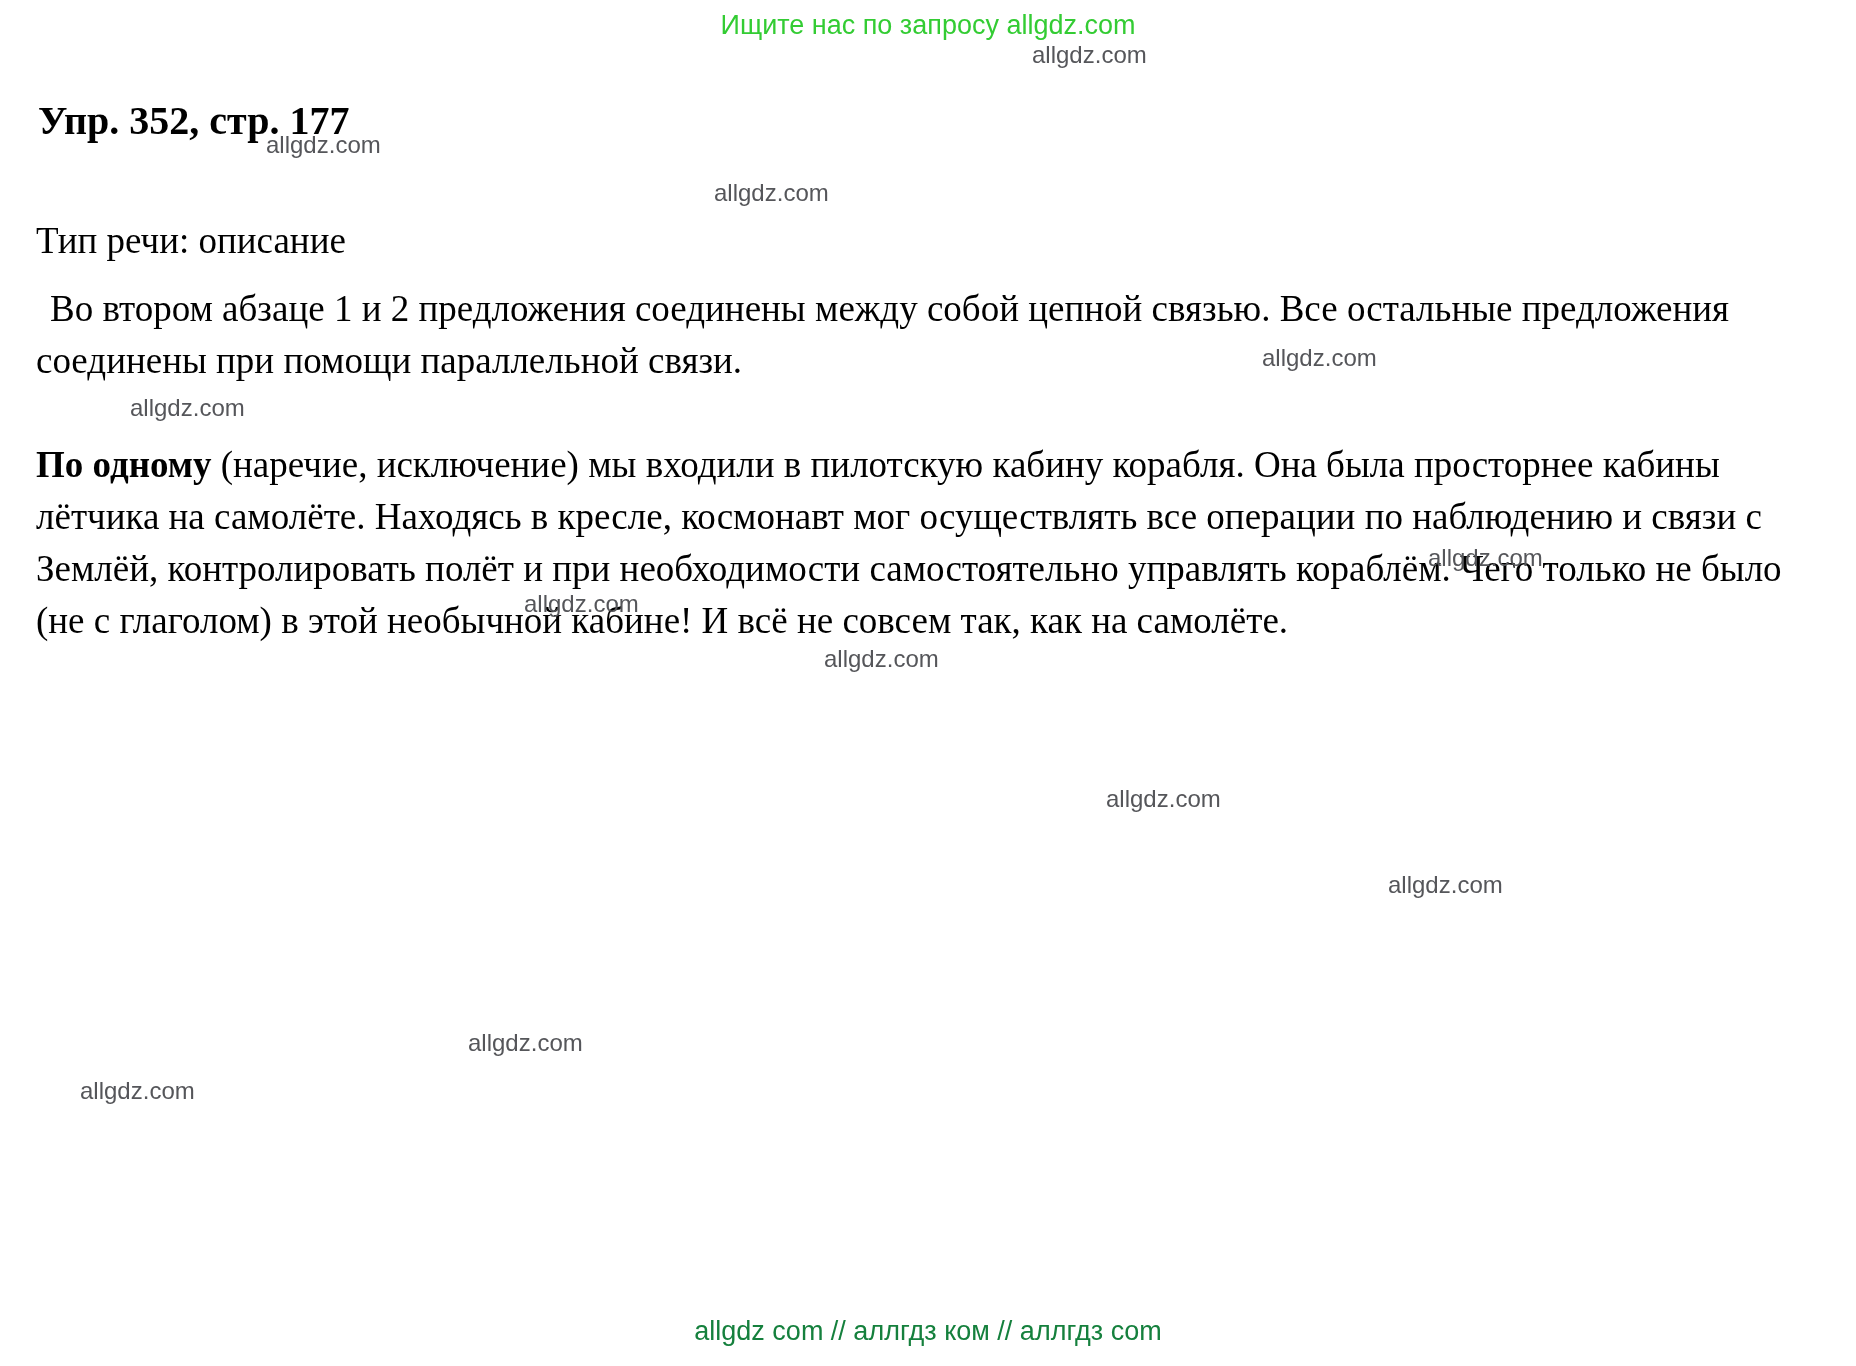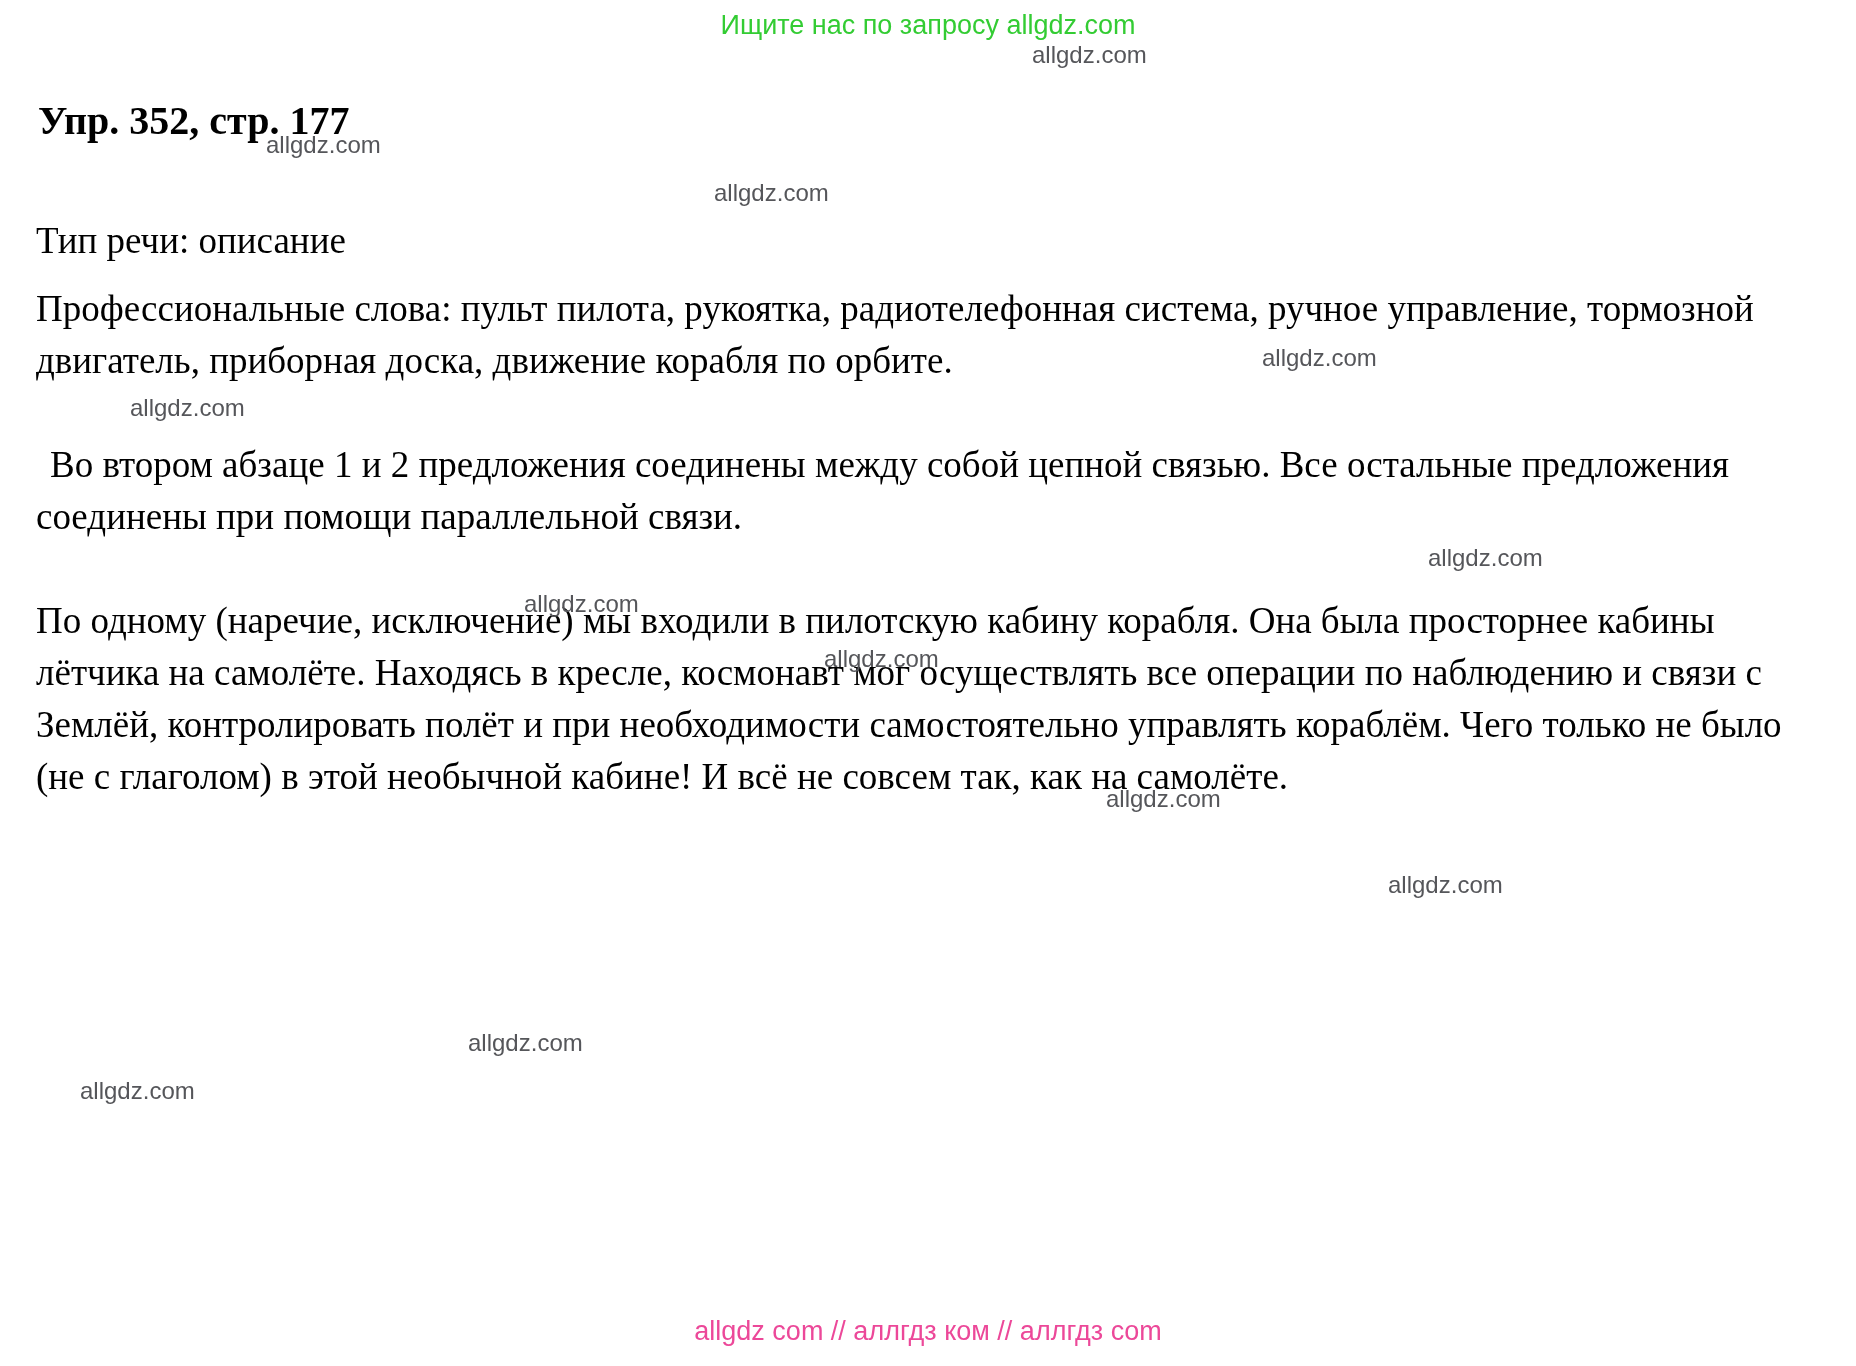--- a/index.html
+++ b/index.html
@@ -50,21 +50,21 @@
     font-size: 37px;
     line-height: 52px;
   }
   .para {
     margin: 0 0 52px 0;
   }
   .para.tight {
     margin-bottom: 16px;
   }
   .para b {
-    font-weight: normal;
+    font-weight: bold;
     text-align: right;
   }
   .indent {
     text-indent: 14px;
   }
 
   
   .wm {
     position: absolute;
     font-family: "Liberation Sans", sans-serif;
@@ -91,33 +91,32 @@
 </style>
 </head>
 <body>
 
 <div class="promo" style="color: rgb(51, 204, 51);">Ищите нас по запросу allgdz.com</div>
 
 <h1 class="title">Упр. 352, стр. 177</h1>
 
 <div class="content">
   <p class="para tight">Тип речи: описание</p>
-  <p class="para">Профессиональные слова: пульт пилота, рукоятка, радиотелефонная система, ручное управление, тормозной двигатель, приборная доска, движение корабля по орбите.</p>
   <p class="para indent"> Во втором абзаце 1 и 2 предложения соединены между собой цепной связью. Все остальные предложения соединены при помощи параллельной связи.</p>
   <p class="para"><b>По одному</b><span> (наречие, исключение) мы входили в пилотскую кабину корабля. Она была просторнее кабины лётчика на самолёте. Находясь в кресле, космонавт мог осуществлять все операции по наблюдению и связи с Землёй, контролировать полёт и при необходимости самостоятельно управлять кораблём. Чего только не было (не с глаголом) в этой необычной кабине! И всё не совсем так, как на самолёте.</span></p>
 </div>
 
 <div id="watermark-layer">
     <div class="wm" style="left: 1032px; top: 42px;">allgdz.com</div>
     <div class="wm" style="left: 266px; top: 132px;">allgdz.com</div>
     <div class="wm" style="left: 714px; top: 180px;">allgdz.com</div>
     <div class="wm" style="left: 1262px; top: 345px;">allgdz.com</div>
     <div class="wm" style="left: 130px; top: 395px;">allgdz.com</div>
     <div class="wm" style="left: 1428px; top: 545px;">allgdz.com</div>
     <div class="wm" style="left: 524px; top: 591px;">allgdz.com</div>
     <div class="wm" style="left: 824px; top: 646px;">allgdz.com</div>
     <div class="wm" style="left: 1106px; top: 786px;">allgdz.com</div>
     <div class="wm" style="left: 1388px; top: 872px;">allgdz.com</div>
     <div class="wm" style="left: 468px; top: 1030px;">allgdz.com</div>
     <div class="wm" style="left: 80px; top: 1078px;">allgdz.com</div>
   </div>
 
-<div class="footer" style="color: #ec4899;">allgdz com  //  аллгдз ком  //  аллгдз com</div>
+<div class="footer" style="color: #15803d;">allgdz com  //  аллгдз ком  //  аллгдз com</div>
 
 </body></html>

